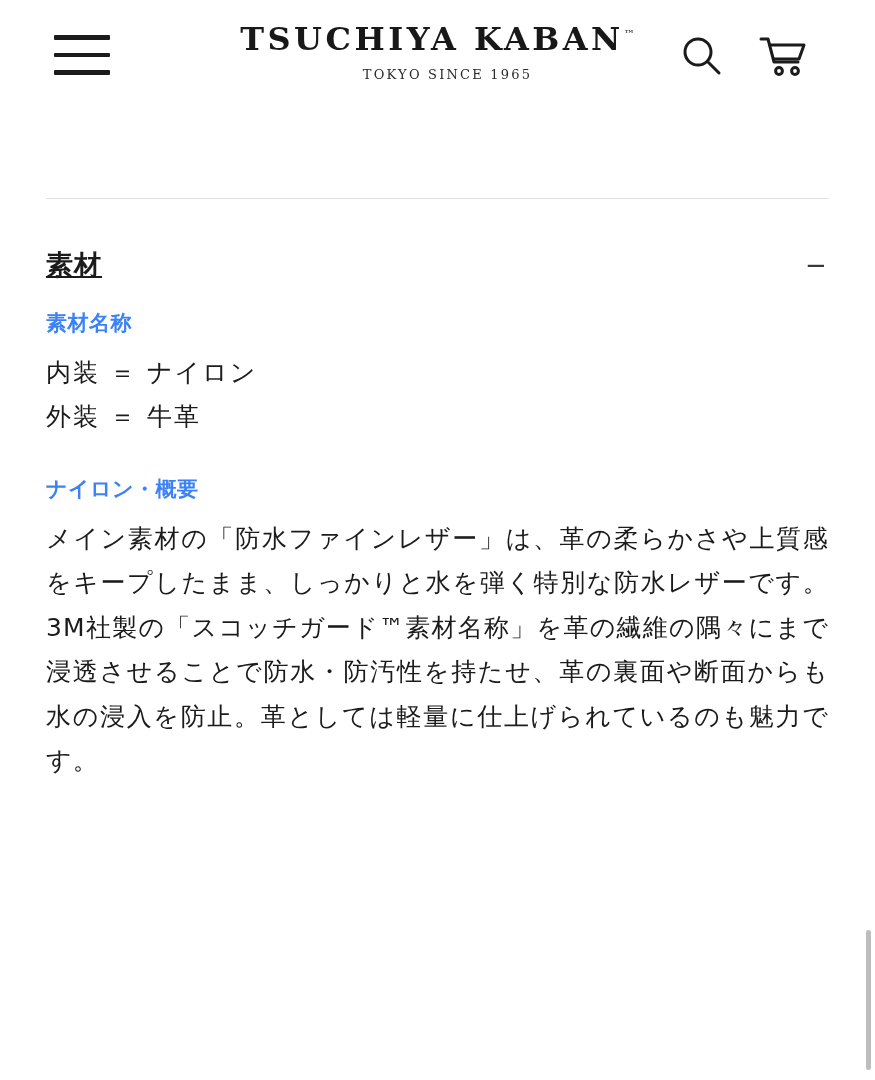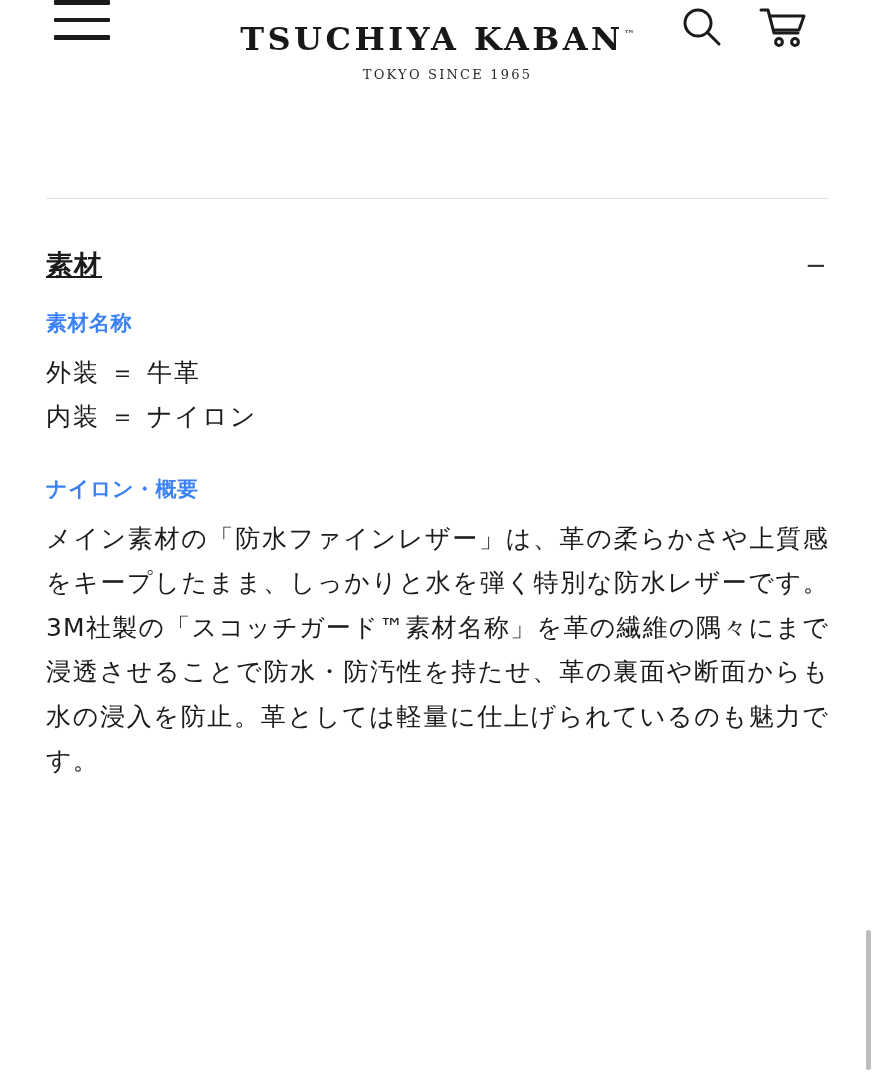--- a/index.html
+++ b/index.html
@@ -16,21 +16,21 @@
     width: 875px;
     height: 1080px;
     background: #fff;
   }
 
   
   .header {
     position: relative;
     height: 110px;
     display: flex;
-    align-items: flex-start;
+    align-items: center;
     padding: 0 48px;
   }
   .hamburger {
     width: 56px;
     height: 40px;
     display: flex;
     flex-direction: column;
     justify-content: center;
     gap: 13px;
     cursor: pointer;
@@ -201,22 +201,22 @@
   <div class="divider"></div>
 
   <div class="accordion">
     <div class="accordion-head">
       <div class="accordion-title">素材</div>
       <div class="accordion-toggle">−</div>
     </div>
 
     <div class="accordion-body">
       <div class="sec-label">素材名称</div>
+      <div class="spec-line">内装 ＝ ナイロン</div>
       <div class="spec-line">外装 ＝ 牛革</div>
-      <div class="spec-line">内装 ＝ ナイロン</div>
 
       <div class="block-gap"></div>
 
       <div class="sec-label">ナイロン・概要</div>
       <div class="body-text">メイン素材の「防水ファインレザー」は、革の柔らかさや上質感をキープしたまま、しっかりと水を弾く特別な防水レザーです。3M社製の「スコッチガード™素材名称」を革の繊維の隅々にまで浸透させることで防水・防汚性を持たせ、革の裏面や断面からも水の浸入を防止。革としては軽量に仕上げられているのも魅力です。</div>
     </div>
   </div>
 
   <div class="scrollbar"></div>
 </div>

